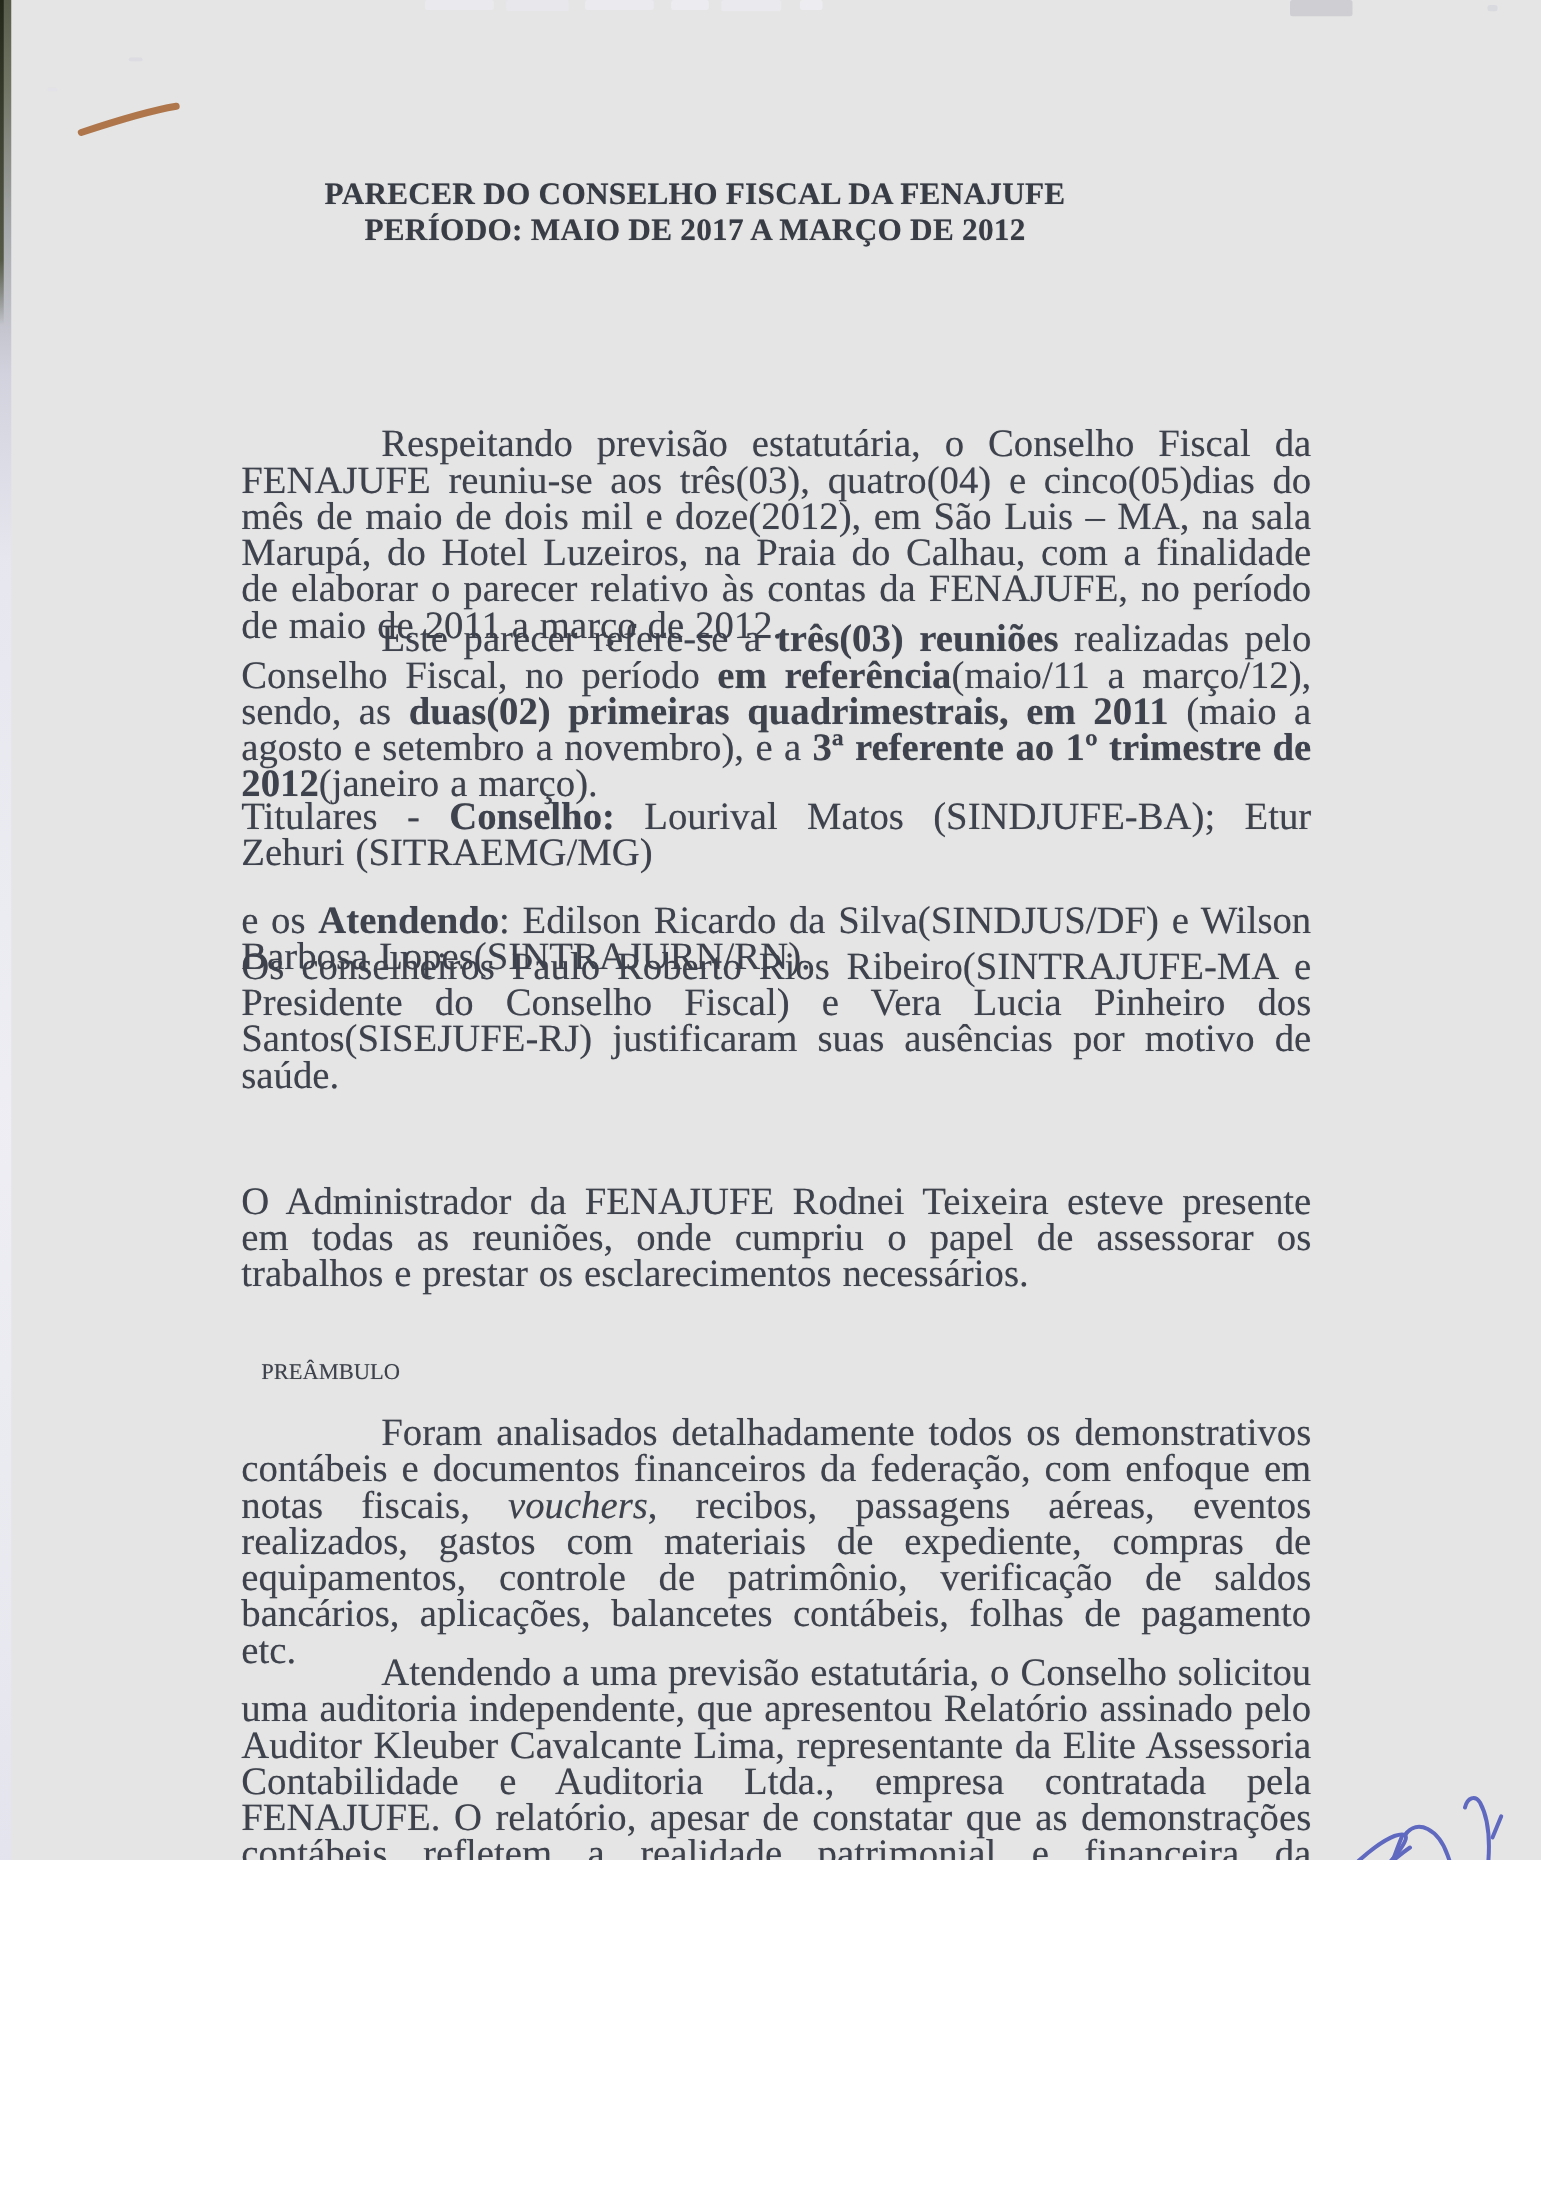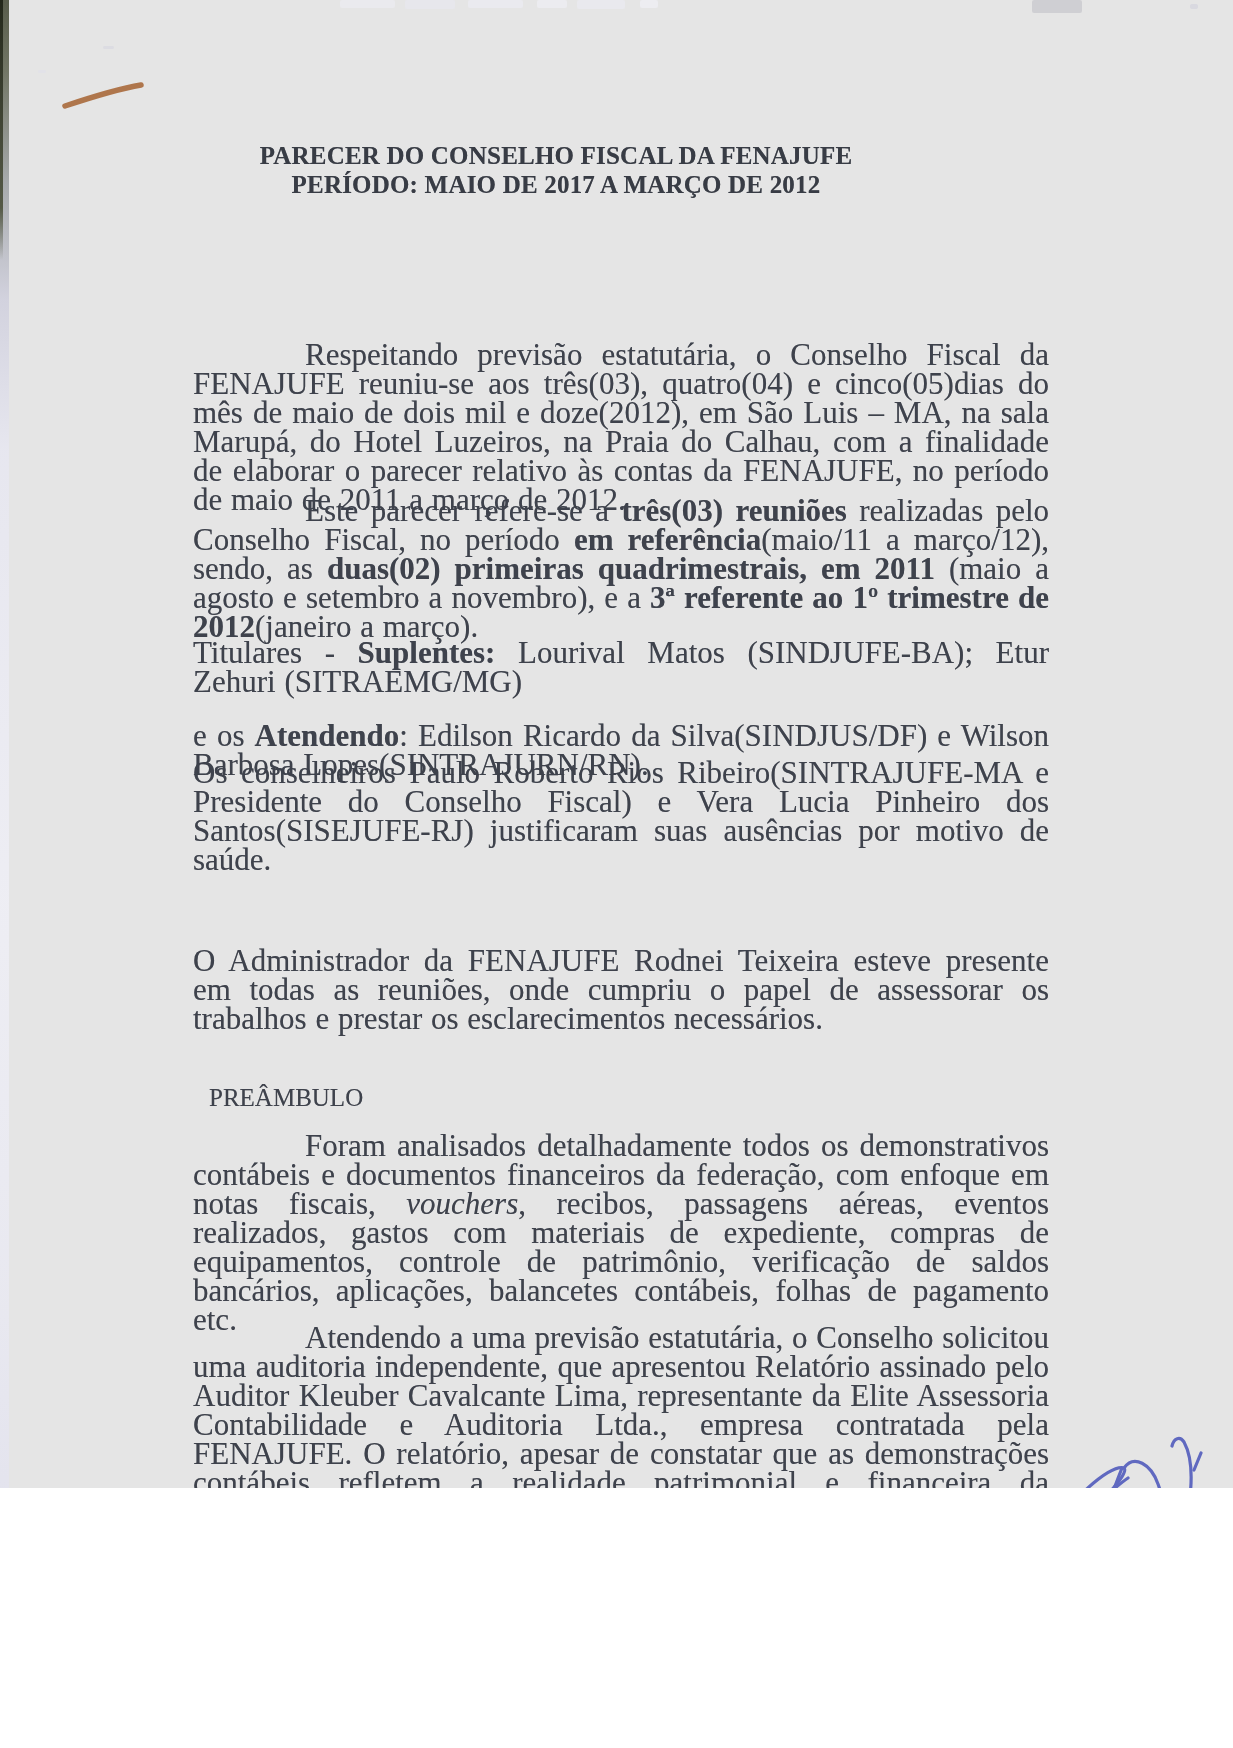--- a/index.html
+++ b/index.html
@@ -44,21 +44,21 @@
   .para-3{top:638px}
   .para-4{top:721px}
   .para-5{top:758px}
   .para-6{top:946px}
   .para-7{top:1131px}
   .para-8{top:1323px;text-align-last:justify;}
   .b{font-weight:bold;}
   .i{font-style:italic;}
   .section-heading{
     position:absolute;left:209px;top:1083px;
-    font-size:25px;line-height:29px;color:#3e424c;
+    font-size:18px;line-height:29px;color:#3e424c;
     text-shadow:0 0 .6px rgba(62,66,76,.45);
   }
   .pen-mark{position:absolute;left:55px;top:76px;}
   .signature{position:absolute;left:780px;top:1422px;}
 </style>
 </head>
 <body>
 
 <div class="page">
 
@@ -82,21 +82,21 @@
   </svg>
 
   <div class="title-block">
     <div>PARECER DO CONSELHO FISCAL DA FENAJUFE</div>
     <div>PERÍODO: MAIO DE 2017 A MARÇO DE 2012</div>
   </div>
 
   <div>
       <p class="para para-1 indent"><span>Respeitando previsão estatutária, o Conselho Fiscal da FENAJUFE reuniu-se aos três(03), quatro(04) e cinco(05)dias do mês de maio de dois mil e doze(2012), em São Luis – MA, na sala Marupá, do Hotel Luzeiros, na Praia do Calhau, com a finalidade de elaborar o parecer relativo às contas da FENAJUFE, no período de maio de 2011 a março de 2012.</span></p>
       <p class="para para-2 indent"><span>Este parecer refere-se a </span><span class="b">três(03) reuniões</span><span> realizadas pelo Conselho Fiscal, no período </span><span class="b">em referência</span><span>(maio/11 a março/12), sendo, as </span><span class="b">duas(02) primeiras quadrimestrais, em 2011</span><span> (maio a agosto e setembro a novembro), e a </span><span class="b">3ª referente ao 1º trimestre de 2012</span><span>(janeiro a março).</span></p>
-      <p class="para para-3"><span>Titulares - </span><span class="b">Suplentes:</span><span> Lourival Matos (SINDJUFE-BA); Etur Zehuri (SITRAEMG/MG)</span></p>
+      <p class="para para-3"><span>Titulares - </span><span class="b">Conselho:</span><span> Lourival Matos (SINDJUFE-BA); Etur Zehuri (SITRAEMG/MG)</span></p>
       <p class="para para-4"><span>e os </span><span class="b">Atendendo</span><span>: Edilson Ricardo da Silva(SINDJUS/DF) e Wilson Barbosa Lopes(SINTRAJURN/RN).</span></p>
       <p class="para para-5"><span>Os conselheiros Paulo Roberto Rios Ribeiro(SINTRAJUFE-MA e Presidente do Conselho Fiscal) e Vera Lucia Pinheiro dos Santos(SISEJUFE-RJ) justificaram suas ausências por motivo de saúde.</span></p>
       <p class="para para-6"><span>O Administrador da FENAJUFE Rodnei Teixeira esteve presente em todas as reuniões, onde cumpriu o papel de assessorar os trabalhos e prestar os esclarecimentos necessários.</span></p>
       <p class="para para-7 indent"><span>Foram analisados detalhadamente todos os demonstrativos contábeis e documentos financeiros da federação, com enfoque em notas fiscais, </span><span class="i">vouchers</span><span>, recibos, passagens aéreas, eventos realizados, gastos com materiais de expediente, compras de equipamentos, controle de patrimônio, verificação de saldos bancários, aplicações, balancetes contábeis, folhas de pagamento etc.</span></p>
       <p class="para para-8 indent"><span>Atendendo a uma previsão estatutária, o Conselho solicitou uma auditoria independente, que apresentou Relatório assinado pelo Auditor Kleuber Cavalcante Lima, representante da Elite Assessoria Contabilidade e Auditoria Ltda., empresa contratada pela FENAJUFE. O relatório, apesar de constatar que as demonstrações contábeis refletem a realidade patrimonial e financeira da Federação, e respeitar os princípios fundamentais da</span></p>
     </div>
 
   <div class="section-heading">PREÂMBULO</div>
 
   <svg class="signature" width="445" height="305" viewBox="0 0 445 305">

